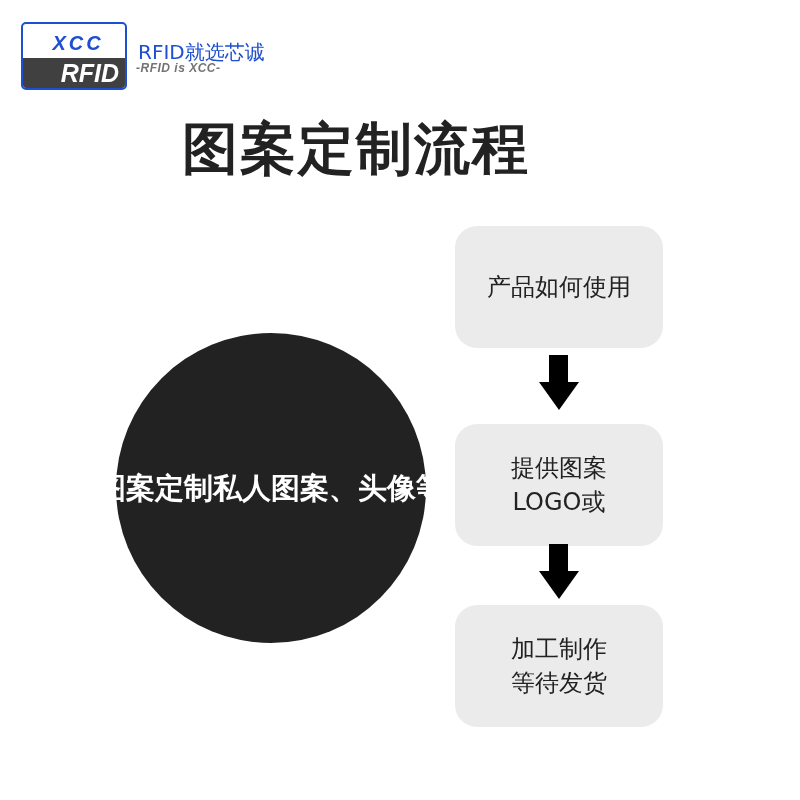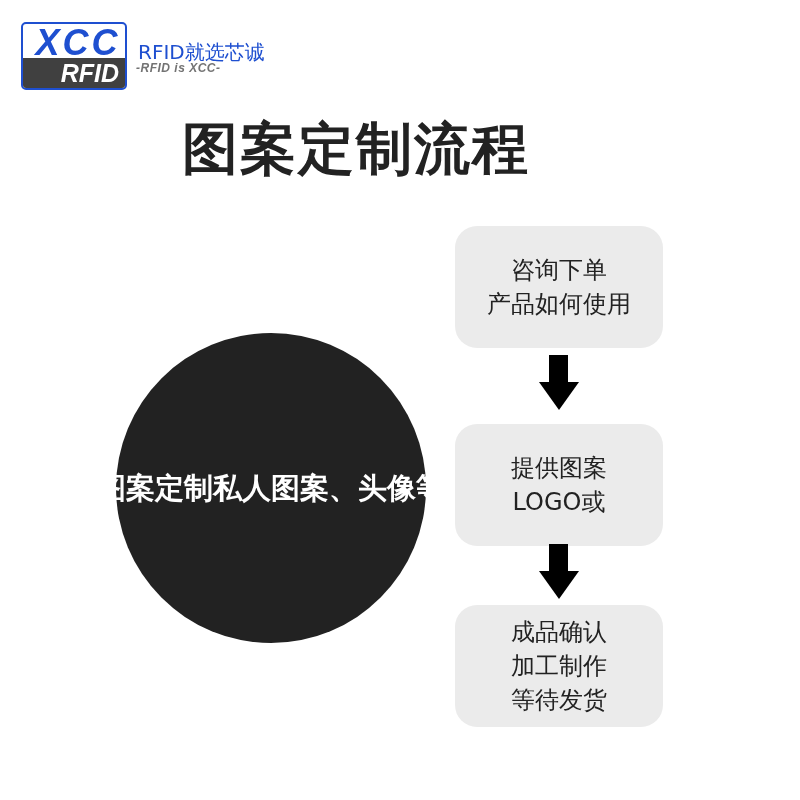--- a/index.html
+++ b/index.html
@@ -7,21 +7,21 @@
       width: 800px; height: 800px; background: #ffffff; position: relative; overflow: hidden;
       font-family: "DejaVu Sans", "Liberation Sans", sans-serif;
     }
     .logo-box {
       position: absolute; left: 21px; top: 22px; width: 106px; height: 68px;
       border: 2px solid #1e4fd0; border-radius: 5px; box-sizing: border-box; overflow: hidden; background: #fff;
     }
     .logo-top {
       height: 36px; line-height: 38px; text-align: center; color: #1e4fd0;
       font-family: "Liberation Sans", sans-serif; font-weight: bold; font-style: italic;
-      font-size: 36px; letter-spacing: 3px; padding-left: 8px;
+      font-size: 20px; letter-spacing: 3px; padding-left: 8px;
     }
     .logo-bottom {
       position: absolute; left: 0; right: 0; bottom: 0; height: 30px; background: #404040; color: #fff;
       font-family: "Liberation Sans", sans-serif; font-weight: bold; font-style: italic;
       font-size: 25px; line-height: 30px; text-align: right; padding-right: 6px;
     }
     .logo-tag1 {
       position: absolute; left: 138px; top: 39px; color: #1e4fd0; font-size: 20px;
       font-family: "DejaVu Sans", sans-serif;
     }
@@ -58,36 +58,34 @@
 </div>
 
 <div class="page-title">图案定制流程</div>
 
 <div class="circle">
   <div class="circle-line">图案定制</div>
   <div class="circle-line">私人图案、头像等</div>
 </div>
 
 <div class="step" style="top:226px;">
-  <div class="step-line">咨询下单</div>
   <div class="step-line">产品如何使用</div>
 </div>
 
 <svg class="arrow" style="top:355px;" viewBox="0 0 40 56">
   <rect x="10" y="0" width="19" height="28" fill="#000"></rect>
   <polygon points="0,27 40,27 20,55" fill="#000"></polygon>
 </svg>
 
 <div class="step" style="top:424px;">
   <div class="step-line">提供图案</div>
   <div class="step-line">LOGO或</div>
 </div>
 
 <svg class="arrow" style="top:544px;" viewBox="0 0 40 56">
   <rect x="10" y="0" width="19" height="28" fill="#000"></rect>
   <polygon points="0,27 40,27 20,55" fill="#000"></polygon>
 </svg>
 
 <div class="step" style="top:605px;">
-  <div class="step-line">成品确认</div>
   <div class="step-line">加工制作</div>
   <div class="step-line">等待发货</div>
 </div>
 
 </body></html>

